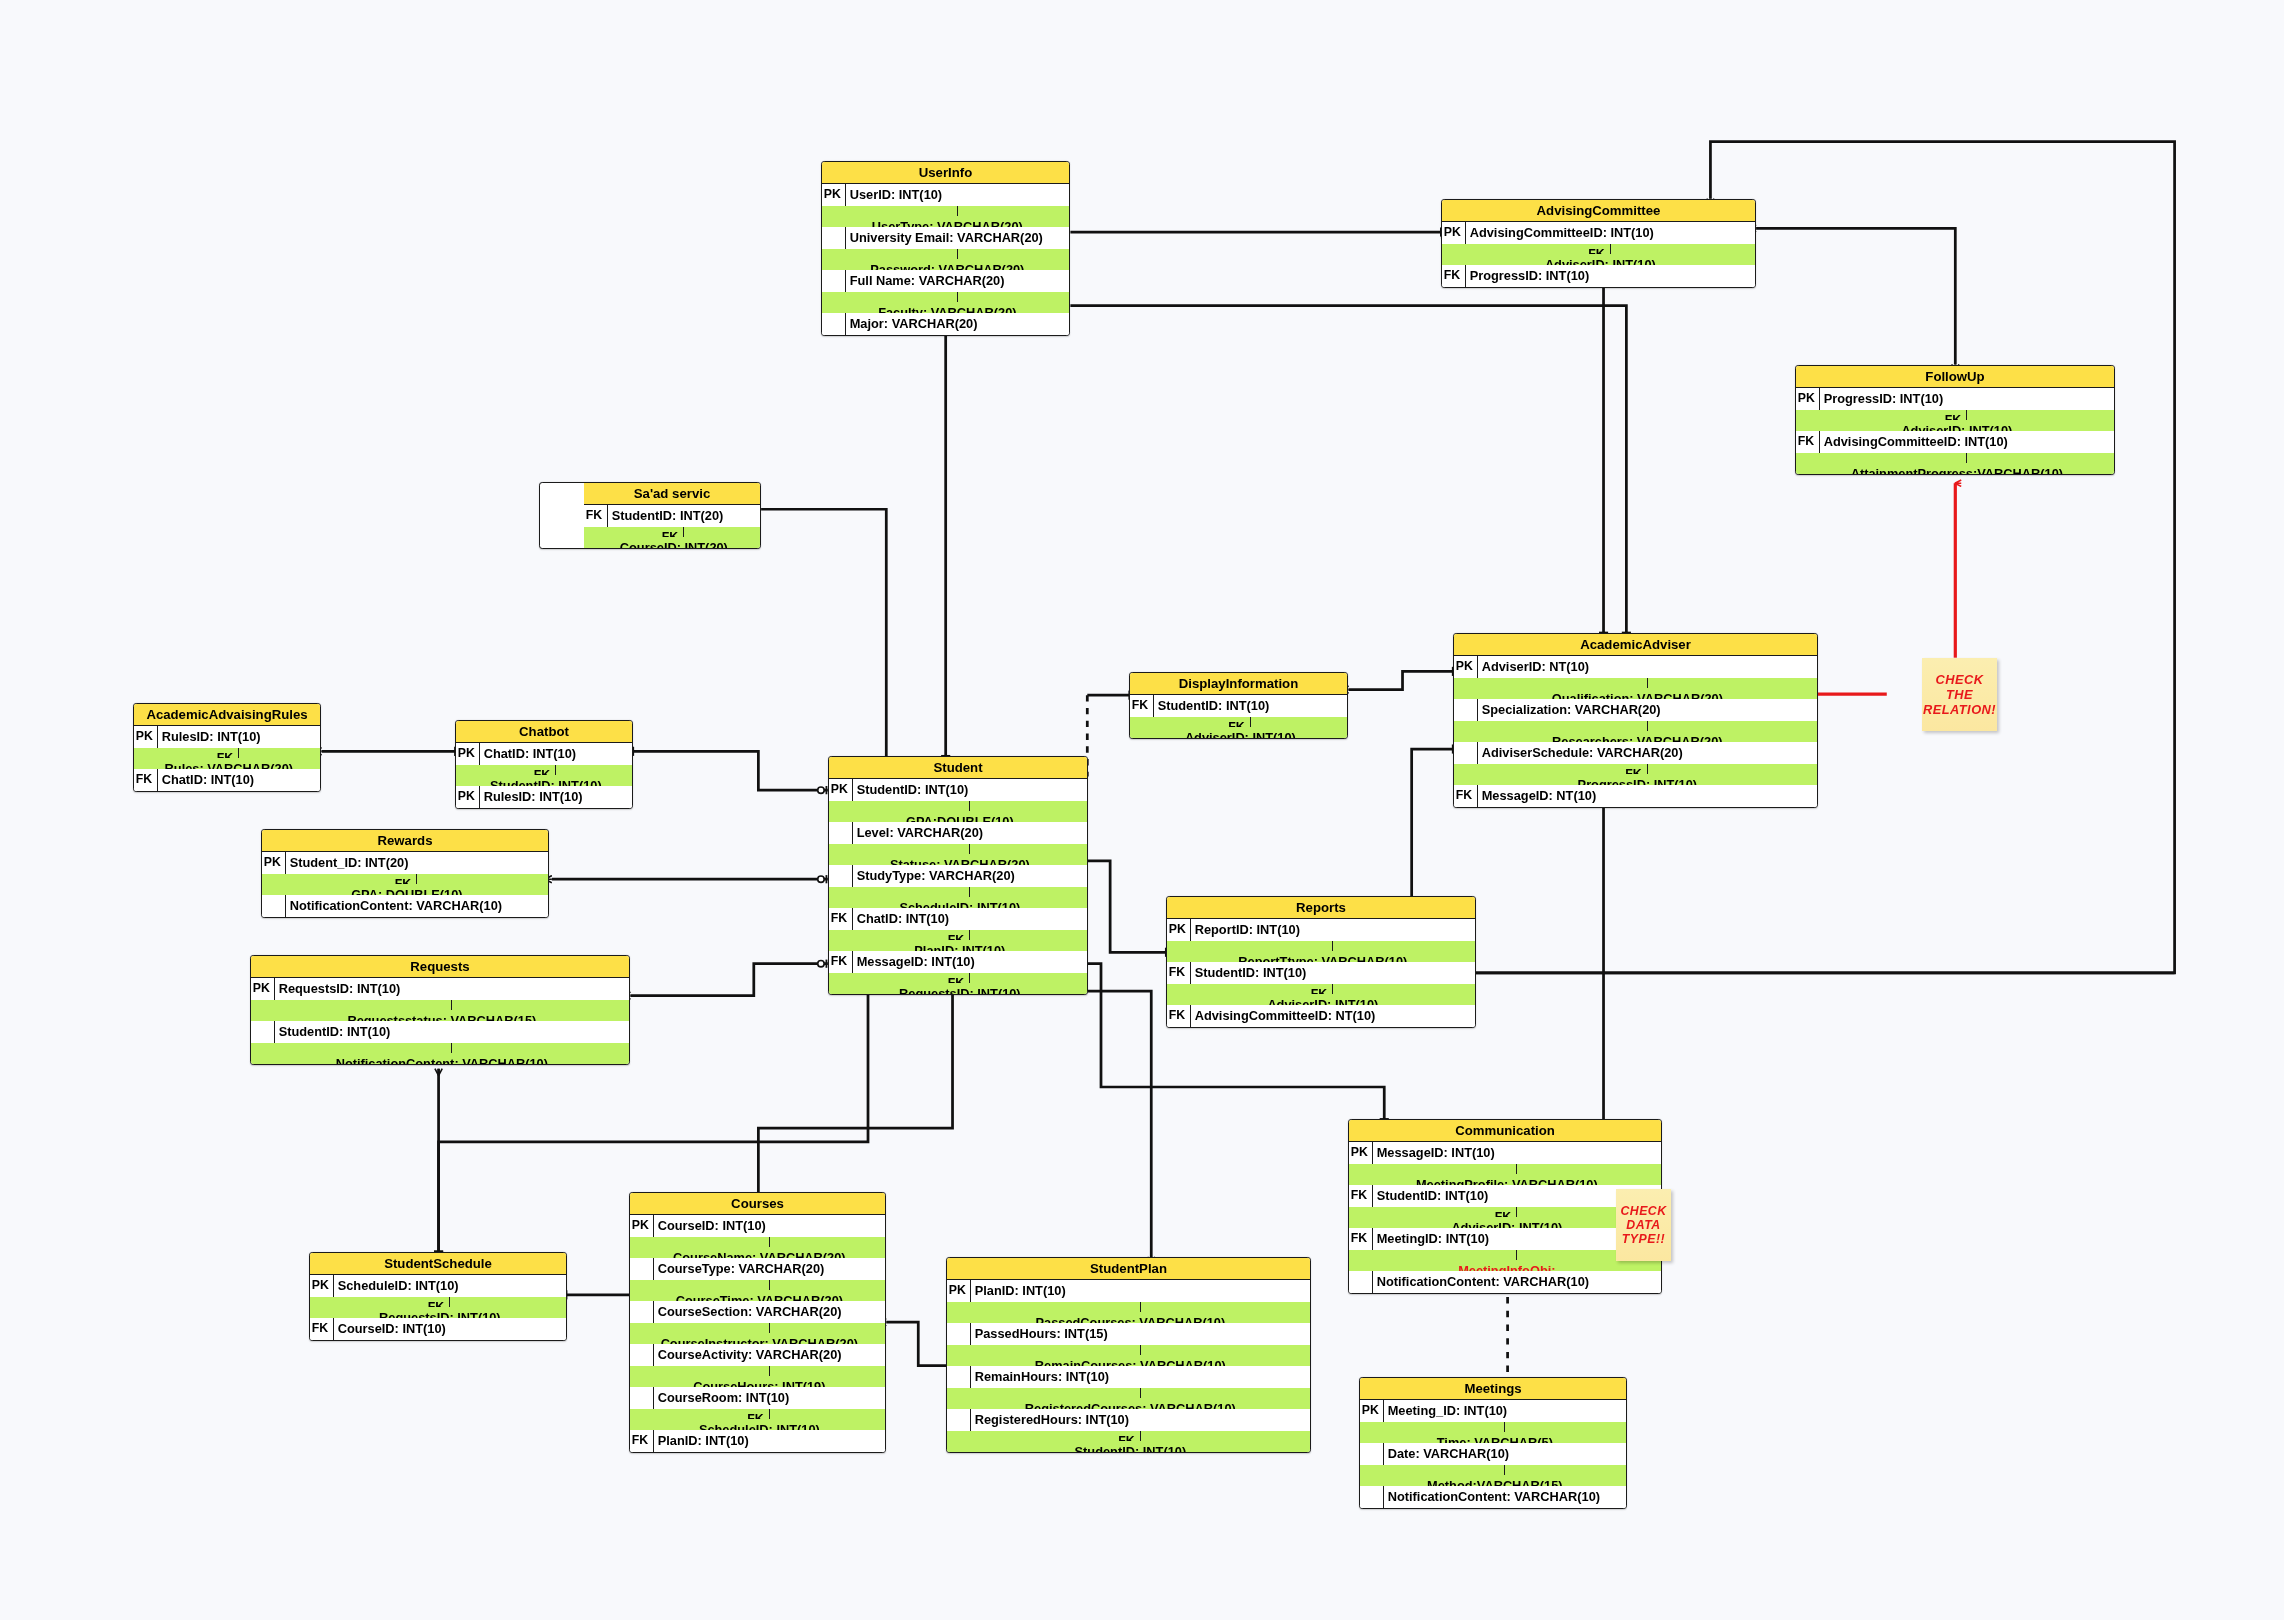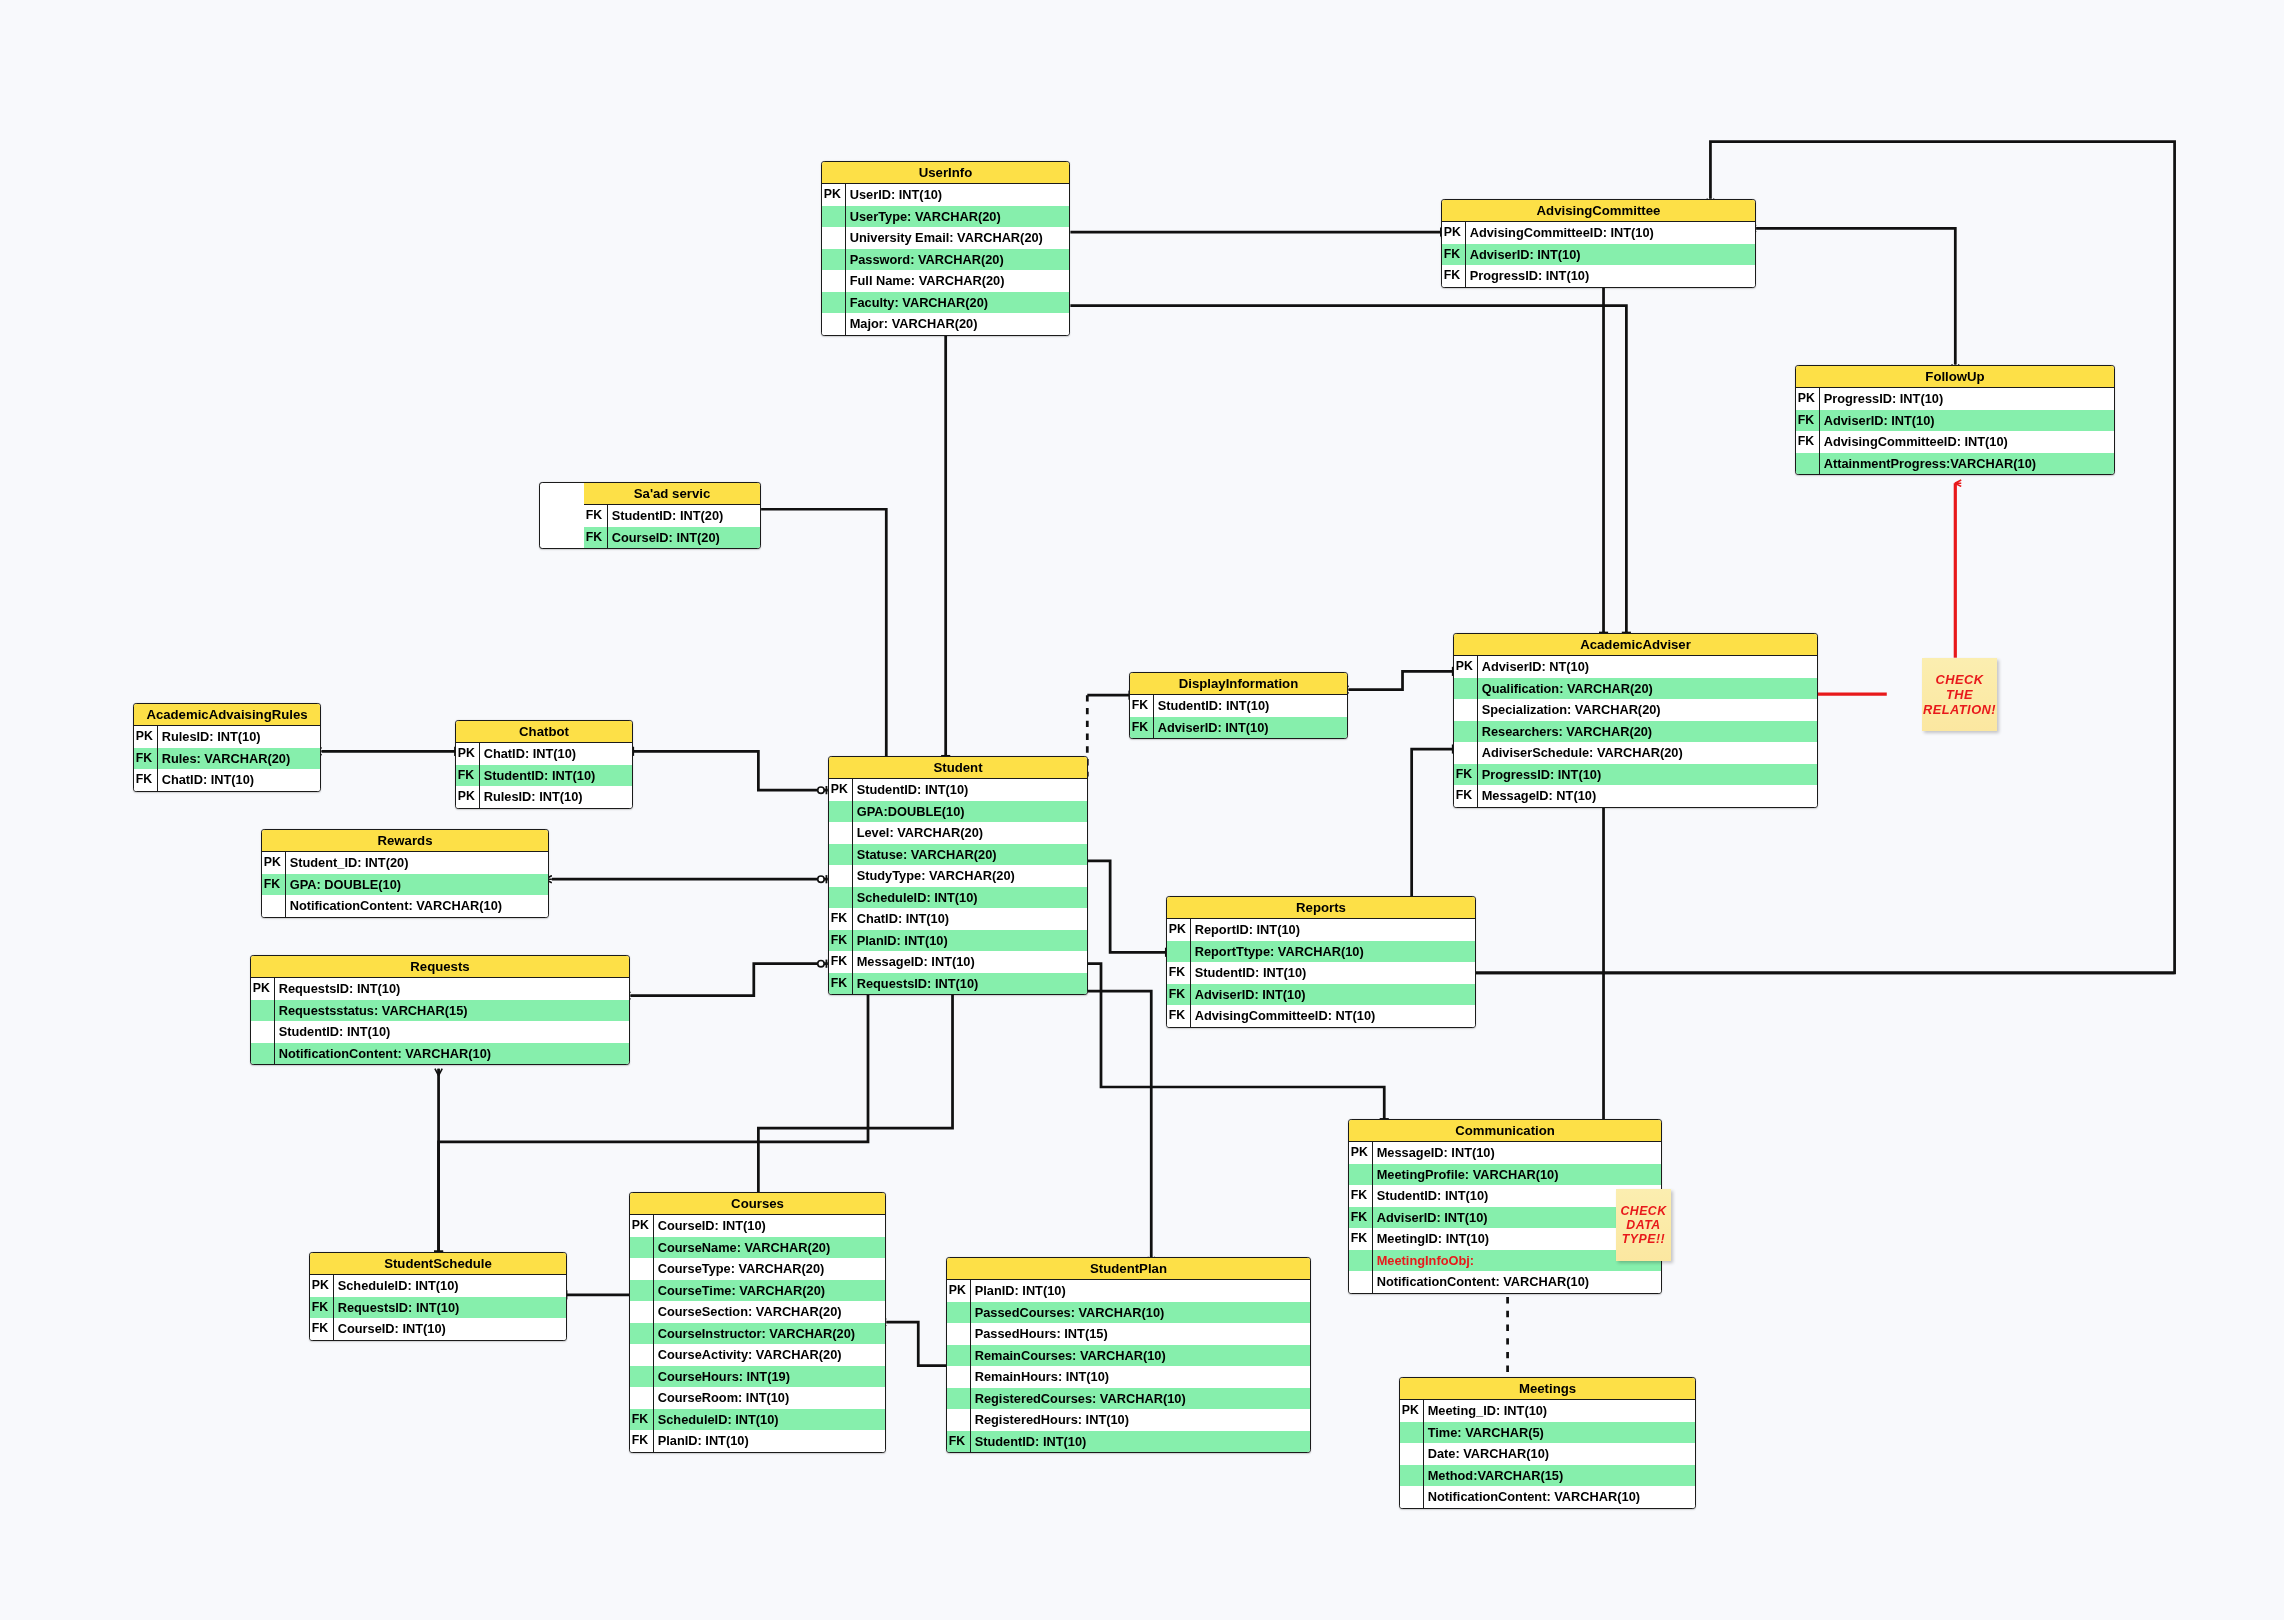--- a/index.html
+++ b/index.html
@@ -46,21 +46,21 @@
   .ent-row{
     display:flex;
     align-items:center;
     height:21.5px;
     font-size:12.8px;
     color:#000;
     font-weight:bold;
     background:#ffffff;
     white-space:nowrap;
   }
-  .ent-row.alt{ background:#86efac; }
+  .ent-row.alt{ background:#bef264;flex-direction:column; }
   .key-cell{
     width:24px;
     min-width:24px;
     text-align:left;
     padding-left:1.8px;
     box-sizing:border-box;
     font-size:12.3px;
     border-right:0.9px solid #1b1b1b;
     height:21.5px;
     line-height:21.5px;
@@ -584,21 +584,21 @@
           <div class="ent-row">
             <div class="key-cell"></div>
             <div class="attr-cell">RegisteredHours: INT(10)</div>
           </div>
           <div class="ent-row alt">
             <div class="key-cell">FK</div>
             <div class="attr-cell">StudentID: INT(10)</div>
           </div>
         </div>
       </div>
-      <div class="entity" style="left: 1359px; top: 1377px; width: 297px; margin-left: 40px;">
+      <div class="entity" style="left: 1359px; top: 1377px; width: 268px;">
         <div class="ent-title">Meetings</div>
         <div class="ent-rows">
           <div class="ent-row">
             <div class="key-cell">PK</div>
             <div class="attr-cell">Meeting_ID: INT(10)</div>
           </div>
           <div class="ent-row alt">
             <div class="key-cell"></div>
             <div class="attr-cell">Time: VARCHAR(5)</div>
           </div>

